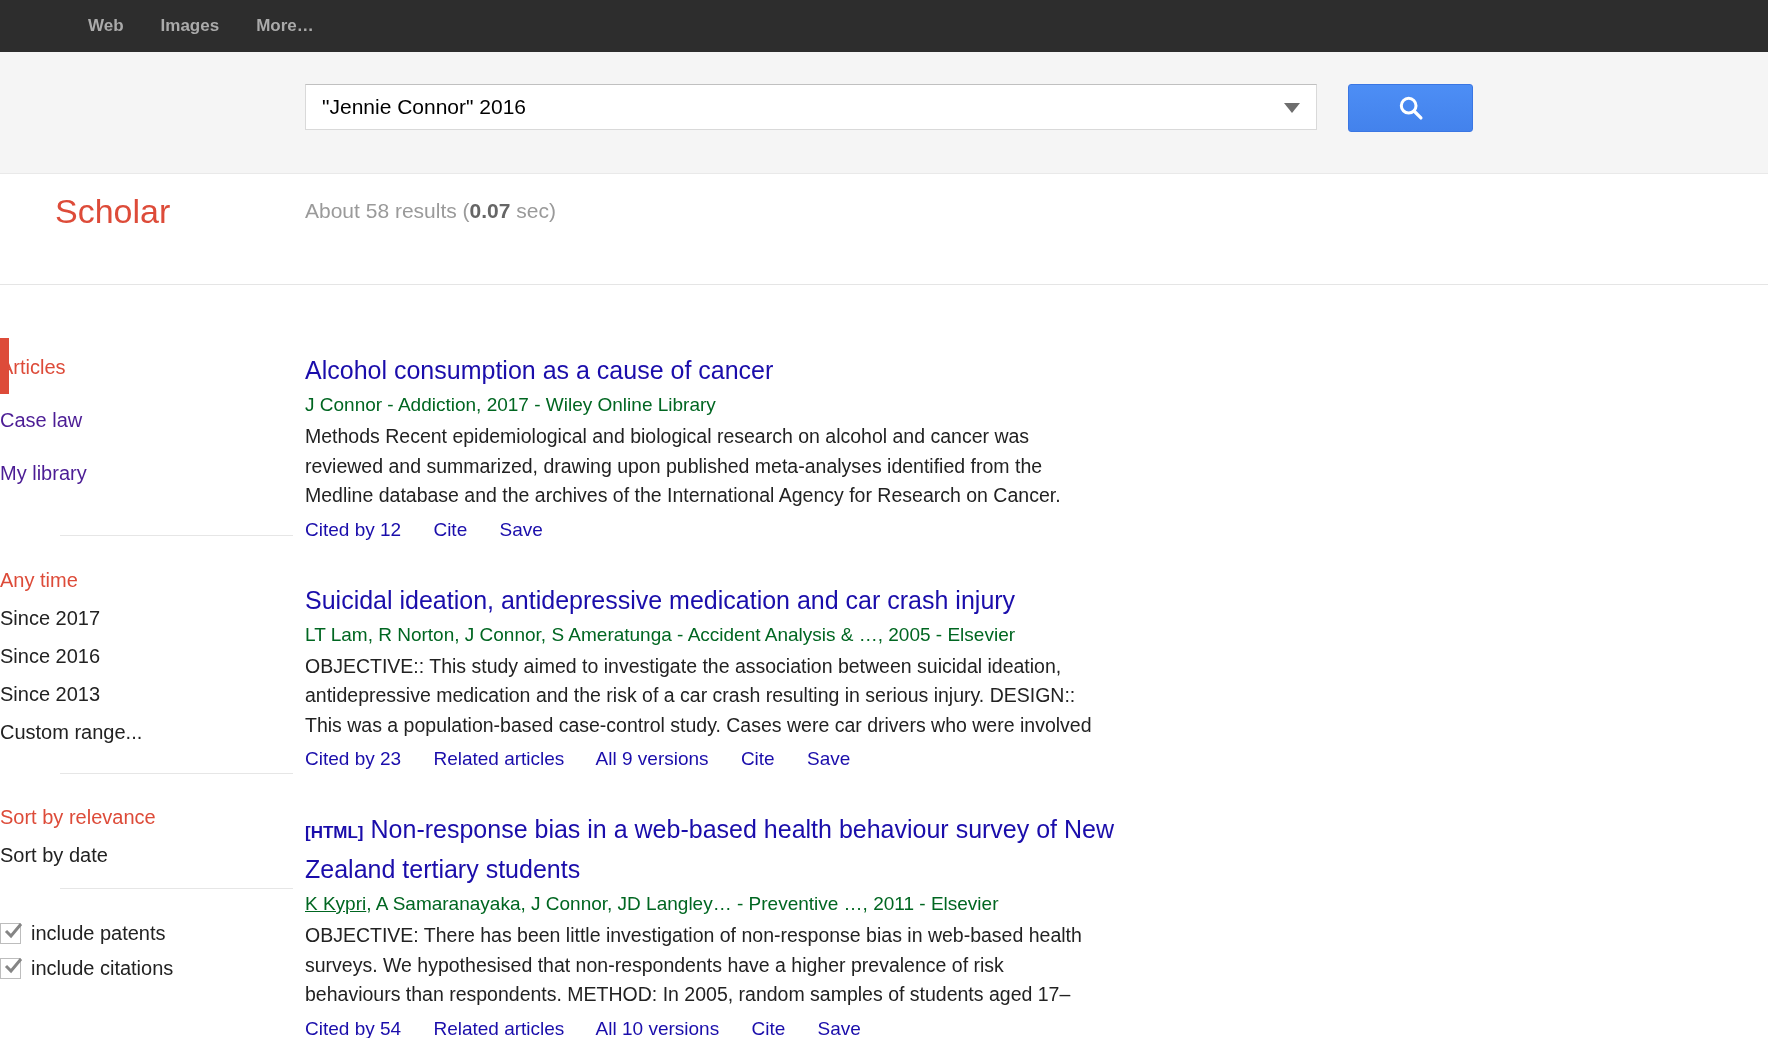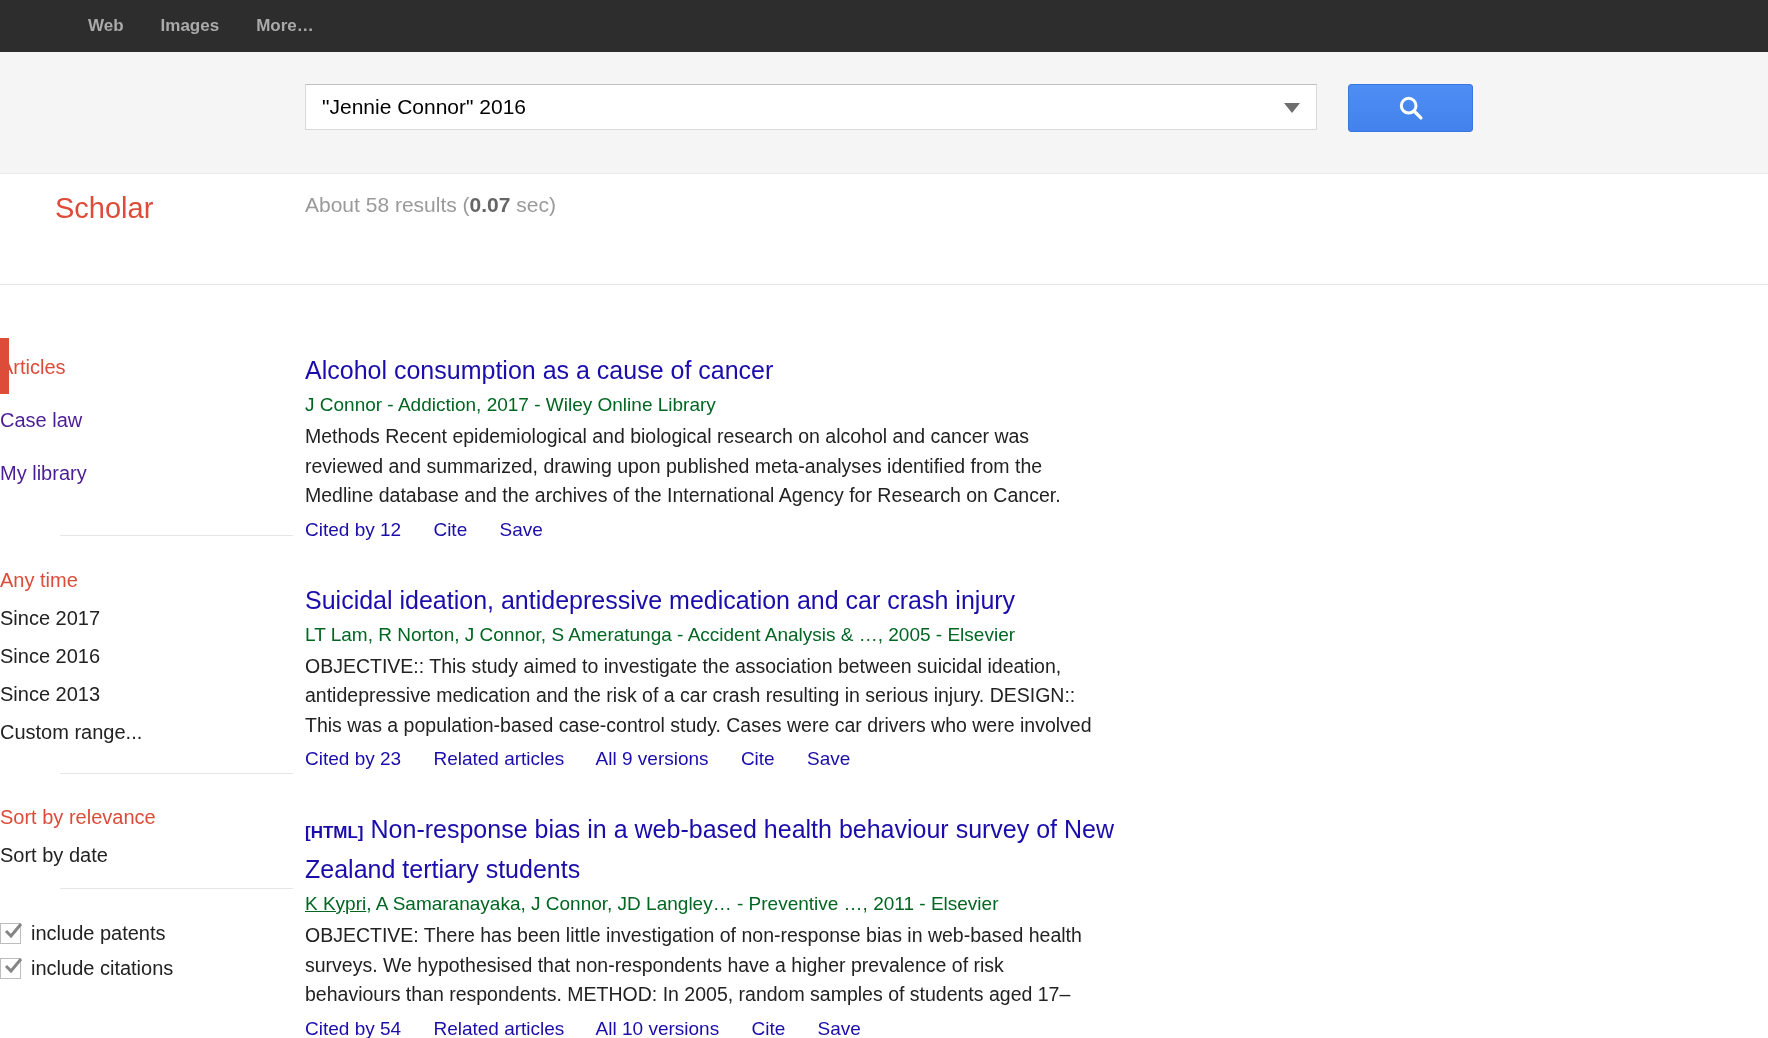--- a/index.html
+++ b/index.html
@@ -20,22 +20,22 @@
           font-size:21px; color:#000; font-family:inherit; outline:none; }
   .dropdown-arrow { position:absolute; right:17px; top:19px; width:0; height:0;
           border-left:8px solid transparent; border-right:8px solid transparent;
           border-top:10px solid #6e6e6e; cursor:pointer; }
   .search-btn { position:absolute; left:1348px; top:32px; width:123px; height:46px;
           background:linear-gradient(#4d8ef5,#4382ec); border:1px solid #3a76e3; border-radius:3px;
           display:flex; align-items:center; justify-content:center; cursor:pointer; }
 
   
   .subheader { position:relative; height:110px; background:#fff; border-bottom:1px solid #e5e5e5; }
-  .scholar { position:absolute; left:55px; top:18px; font-size:29px; color:#dd4b39; }
-  .stats { position:absolute; left:305px; top:19px; font-size:21px; color:#9a9a9a; }
+  .scholar { position:absolute; left:55px; top:18px; font-size:34px; color:#dd4b39; }
+  .stats { position:absolute; left:305px; top:25px; font-size:21px; color:#9a9a9a; }
   .stats b { color:#666; }
 
   
   .main { display:flex; }
   .sidebar { flex:none; width:305px; position:relative; padding-top:71px; box-sizing:border-box; }
   .active-bar { position:absolute; left:0; top:53px; width:9px; height:56px; background:#dd4b39; }
   .snav { }
   .snav-item { font-size:20px; line-height:23px; color:#4c1d95; margin-bottom:30px; cursor:pointer; }
   .snav-item.red { color:#dd4b39; }
   .time-item, .sort-item { font-size:20px; line-height:23px; color:#222; margin-bottom:15px; cursor:pointer; }

